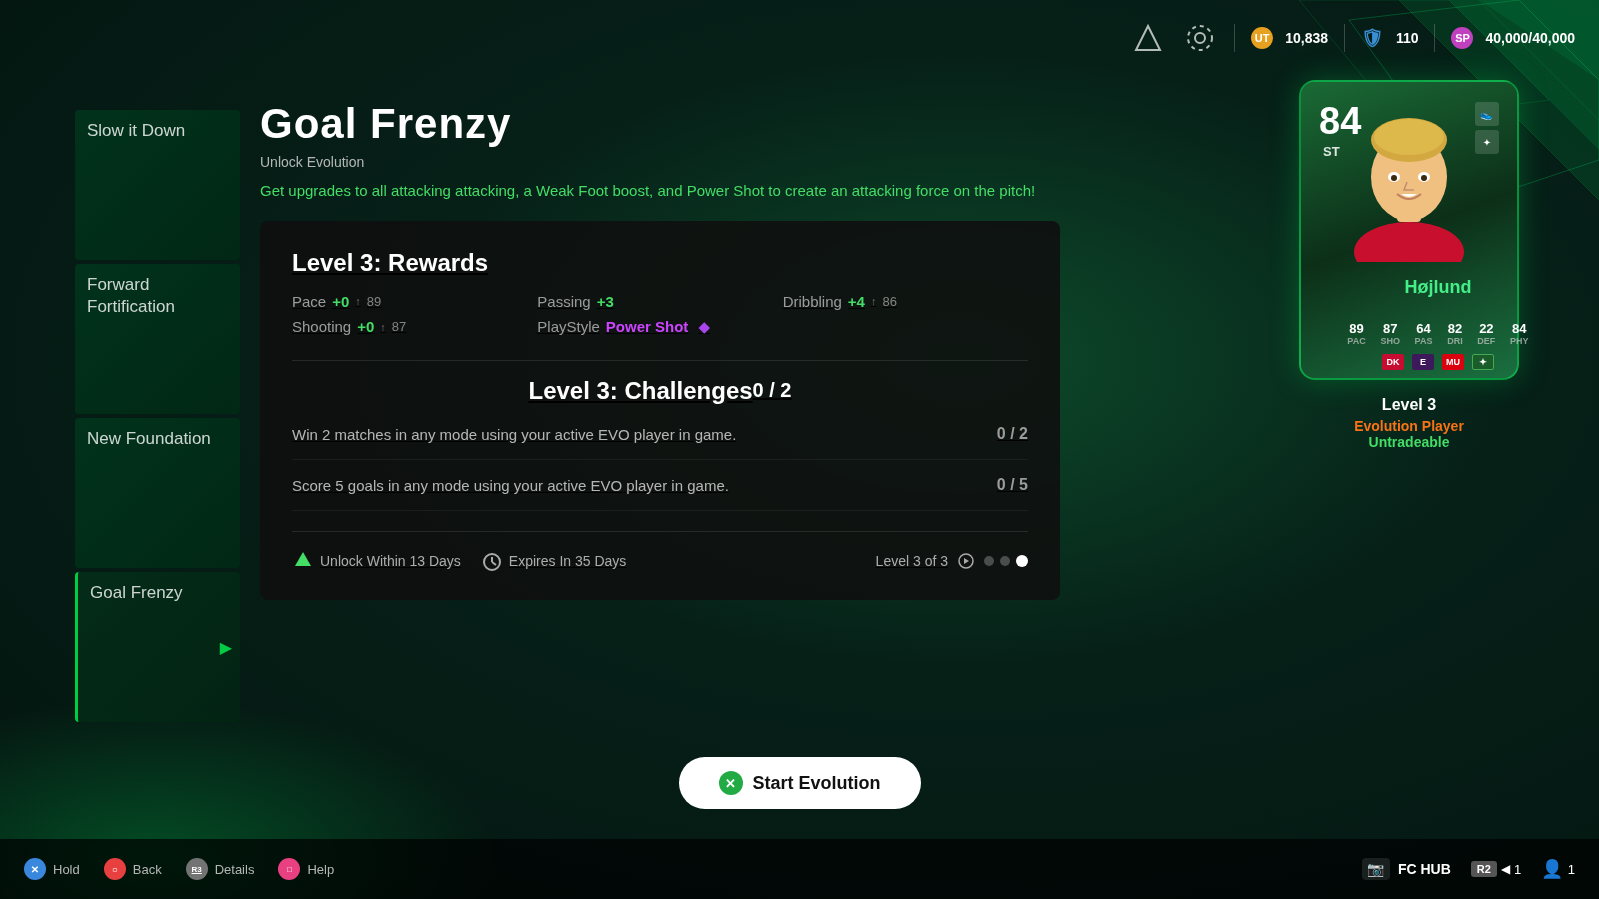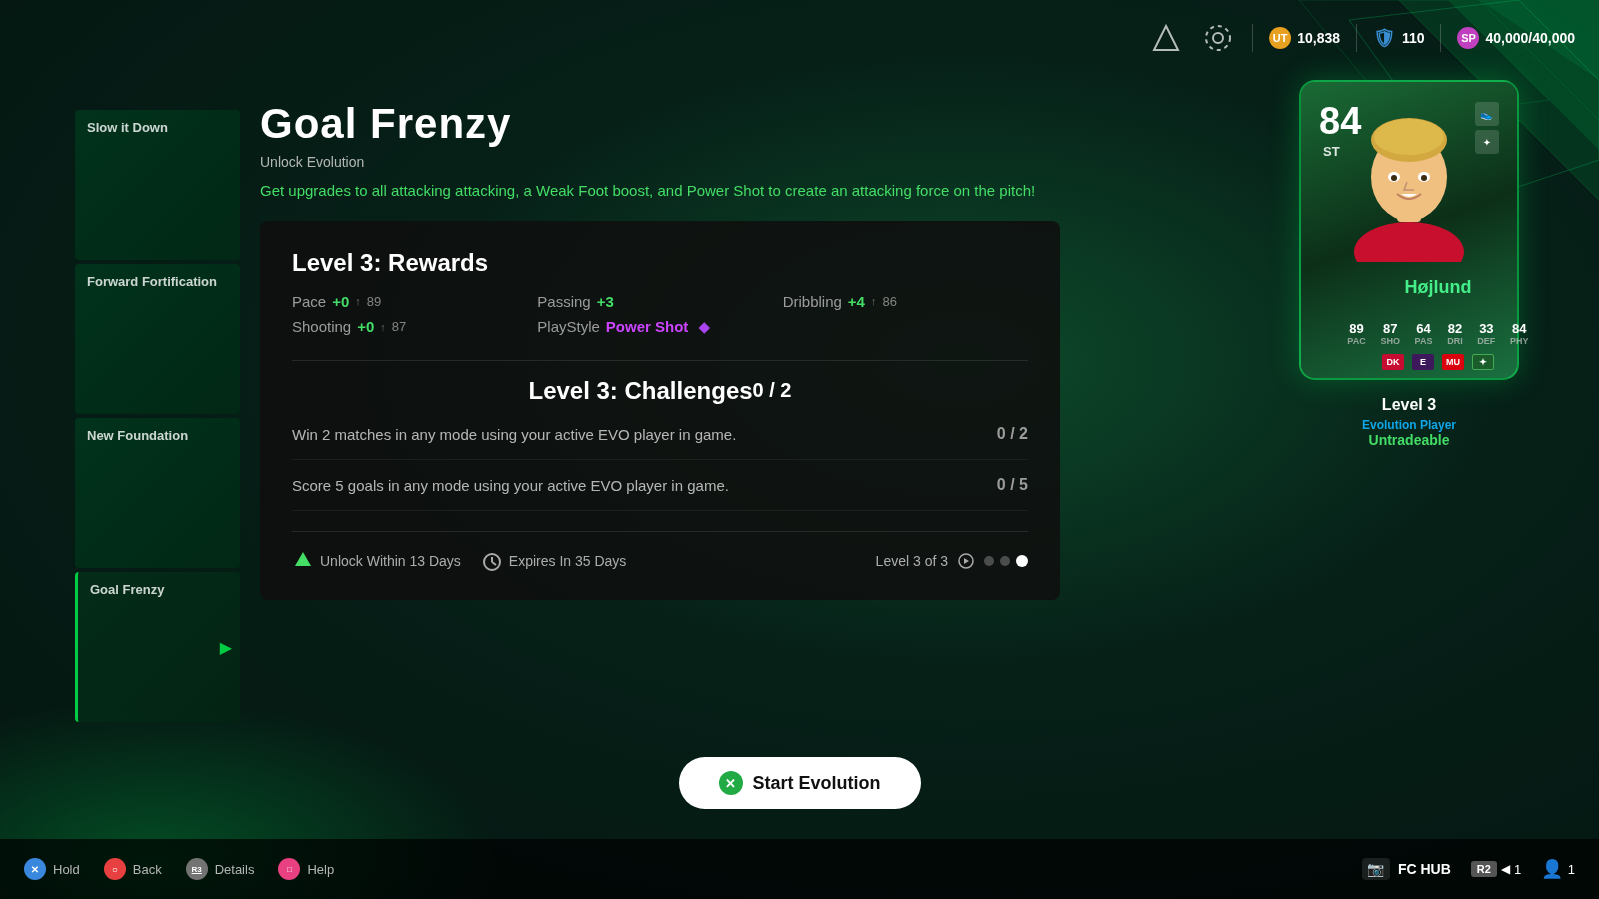--- a/index.html
+++ b/index.html
@@ -65,21 +65,21 @@
 
     .hud-separator {
       width: 1px;
       height: 28px;
       background: rgba(255,255,255,0.2);
     }
 
     .hud-currency {
       display: flex;
       align-items: center;
-      gap: 6px;
+      gap: 12px;
       color: white;
       font-size: 14px;
       font-weight: bold;
     }
 
     .hud-currency-icon {
       width: 22px;
       height: 22px;
       border-radius: 50%;
       display: flex;
@@ -123,22 +123,22 @@
       position: absolute;
       inset: 0;
       background: linear-gradient(135deg, rgba(0,100,50,0.3), rgba(0,50,25,0.5));
     }
 
     .sidebar-item-label {
       position: absolute;
       top: 10px;
       left: 12px;
       color: rgba(255,255,255,0.8);
-      font-size: 13px;
-      font-weight: 700;
+      font-size: 17px;
+      font-weight: 400;
       z-index: 2;
       line-height: 1.3;
     }
 
     .sidebar-item-arrow {
       position: absolute;
       right: 8px;
       top: 50%;
       transform: translateY(-50%);
       color: #00cc44;
@@ -176,20 +176,21 @@
       margin-bottom: 18px;
       max-width: 780px;
     }
 
     
     .content-card {
       background: rgba(15,15,15,0.88);
       border-radius: 8px;
       padding: 28px 32px;
       width: 800px;
+      text-decoration: underline;
     }
 
     .section-title {
       color: white;
       font-size: 24px;
       font-weight: 800;
       margin-bottom: 16px;
     }
 
     .rewards-grid {
@@ -458,22 +459,22 @@
     }
 
     .player-level-text {
       color: white;
       font-size: 16px;
       font-weight: 700;
       margin-bottom: 4px;
     }
 
     .player-evo-text {
-      color: #0ea5e9;
-      font-size: 12px;
+      color: #f97316;
+      font-size: 14px;
       font-weight: 600;
     }
 
     .player-untradeable {
       color: #44dd66;
       font-size: 14px;
       font-weight: 600;
     }
 
     
@@ -821,21 +822,21 @@
         </div>
         <div class="card-stat">
           <span class="stat-val">64</span>
           <span class="stat-lbl">PAS</span>
         </div>
         <div class="card-stat">
           <span class="stat-val">82</span>
           <span class="stat-lbl">DRI</span>
         </div>
         <div class="card-stat">
-          <span class="stat-val">33</span>
+          <span class="stat-val">22</span>
           <span class="stat-lbl">DEF</span>
         </div>
         <div class="card-stat">
           <span class="stat-val">84</span>
           <span class="stat-lbl">PHY</span>
         </div>
       </div>
 
       <div class="card-flags">
         <div class="flag flag-dk">DK</div>

